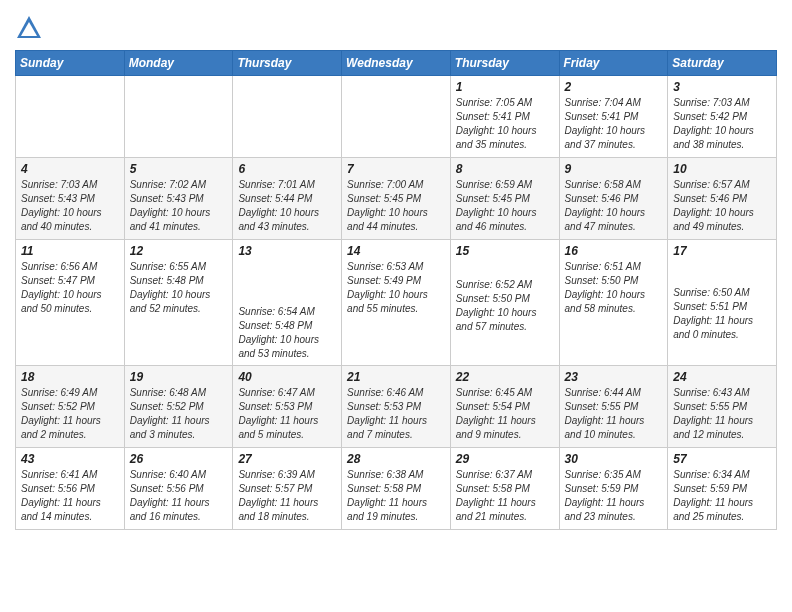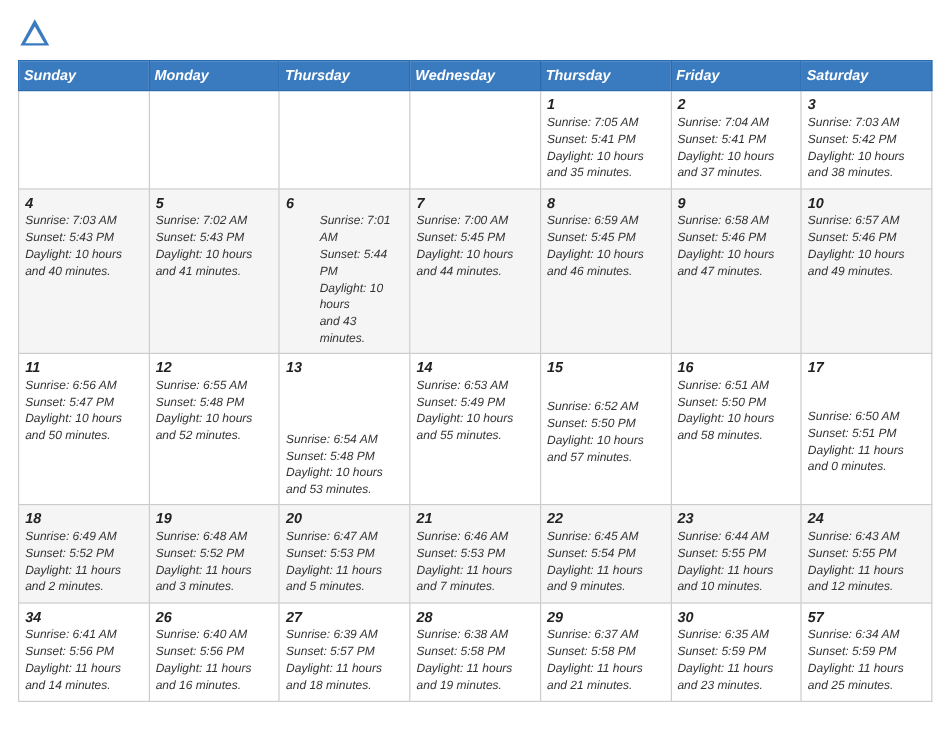--- a/index.html
+++ b/index.html
@@ -168,21 +168,21 @@
         </td>
         <td>
           <span class="day-num">5</span>
           <div class="cell-info" style="white-space: pre-line;">Sunrise: 7:02 AM
 Sunset: 5:43 PM
 Daylight: 10 hours
 and 41 minutes.</div>
         </td>
         <td>
           <span class="day-num">6</span>
-          <div class="cell-info" style="white-space: pre-line; margin-left: 28px;">Sunrise: 7:01 AM
+          <div class="cell-info" style="white-space: pre-line;">Sunrise: 7:01 AM
 Sunset: 5:44 PM
 Daylight: 10 hours
 and 43 minutes.</div>
         </td>
         <td>
           <span class="day-num">7</span>
           <div class="cell-info" style="white-space: pre-line;">Sunrise: 7:00 AM
 Sunset: 5:45 PM
 Daylight: 10 hours
 and 44 minutes.</div>
@@ -269,21 +269,21 @@
 and 2 minutes.</div>
         </td>
         <td>
           <span class="day-num">19</span>
           <div class="cell-info" style="white-space: pre-line;">Sunrise: 6:48 AM
 Sunset: 5:52 PM
 Daylight: 11 hours
 and 3 minutes.</div>
         </td>
         <td>
-          <span class="day-num">20</span>
+          <span class="day-num">40</span>
           <div class="cell-info" style="white-space: pre-line;">Sunrise: 6:47 AM
 Sunset: 5:53 PM
 Daylight: 11 hours
 and 5 minutes.</div>
         </td>
         <td>
           <span class="day-num">21</span>
           <div class="cell-info" style="white-space: pre-line;">Sunrise: 6:46 AM
 Sunset: 5:53 PM
 Daylight: 11 hours
@@ -306,21 +306,21 @@
         <td>
           <span class="day-num">24</span>
           <div class="cell-info" style="white-space: pre-line;">Sunrise: 6:43 AM
 Sunset: 5:55 PM
 Daylight: 11 hours
 and 12 minutes.</div>
         </td>
       </tr>
       <tr>
         <td>
-          <span class="day-num">34</span>
+          <span class="day-num">43</span>
           <div class="cell-info" style="white-space: pre-line;">Sunrise: 6:41 AM
 Sunset: 5:56 PM
 Daylight: 11 hours
 and 14 minutes.</div>
         </td>
         <td>
           <span class="day-num">26</span>
           <div class="cell-info" style="white-space: pre-line;">Sunrise: 6:40 AM
 Sunset: 5:56 PM
 Daylight: 11 hours

